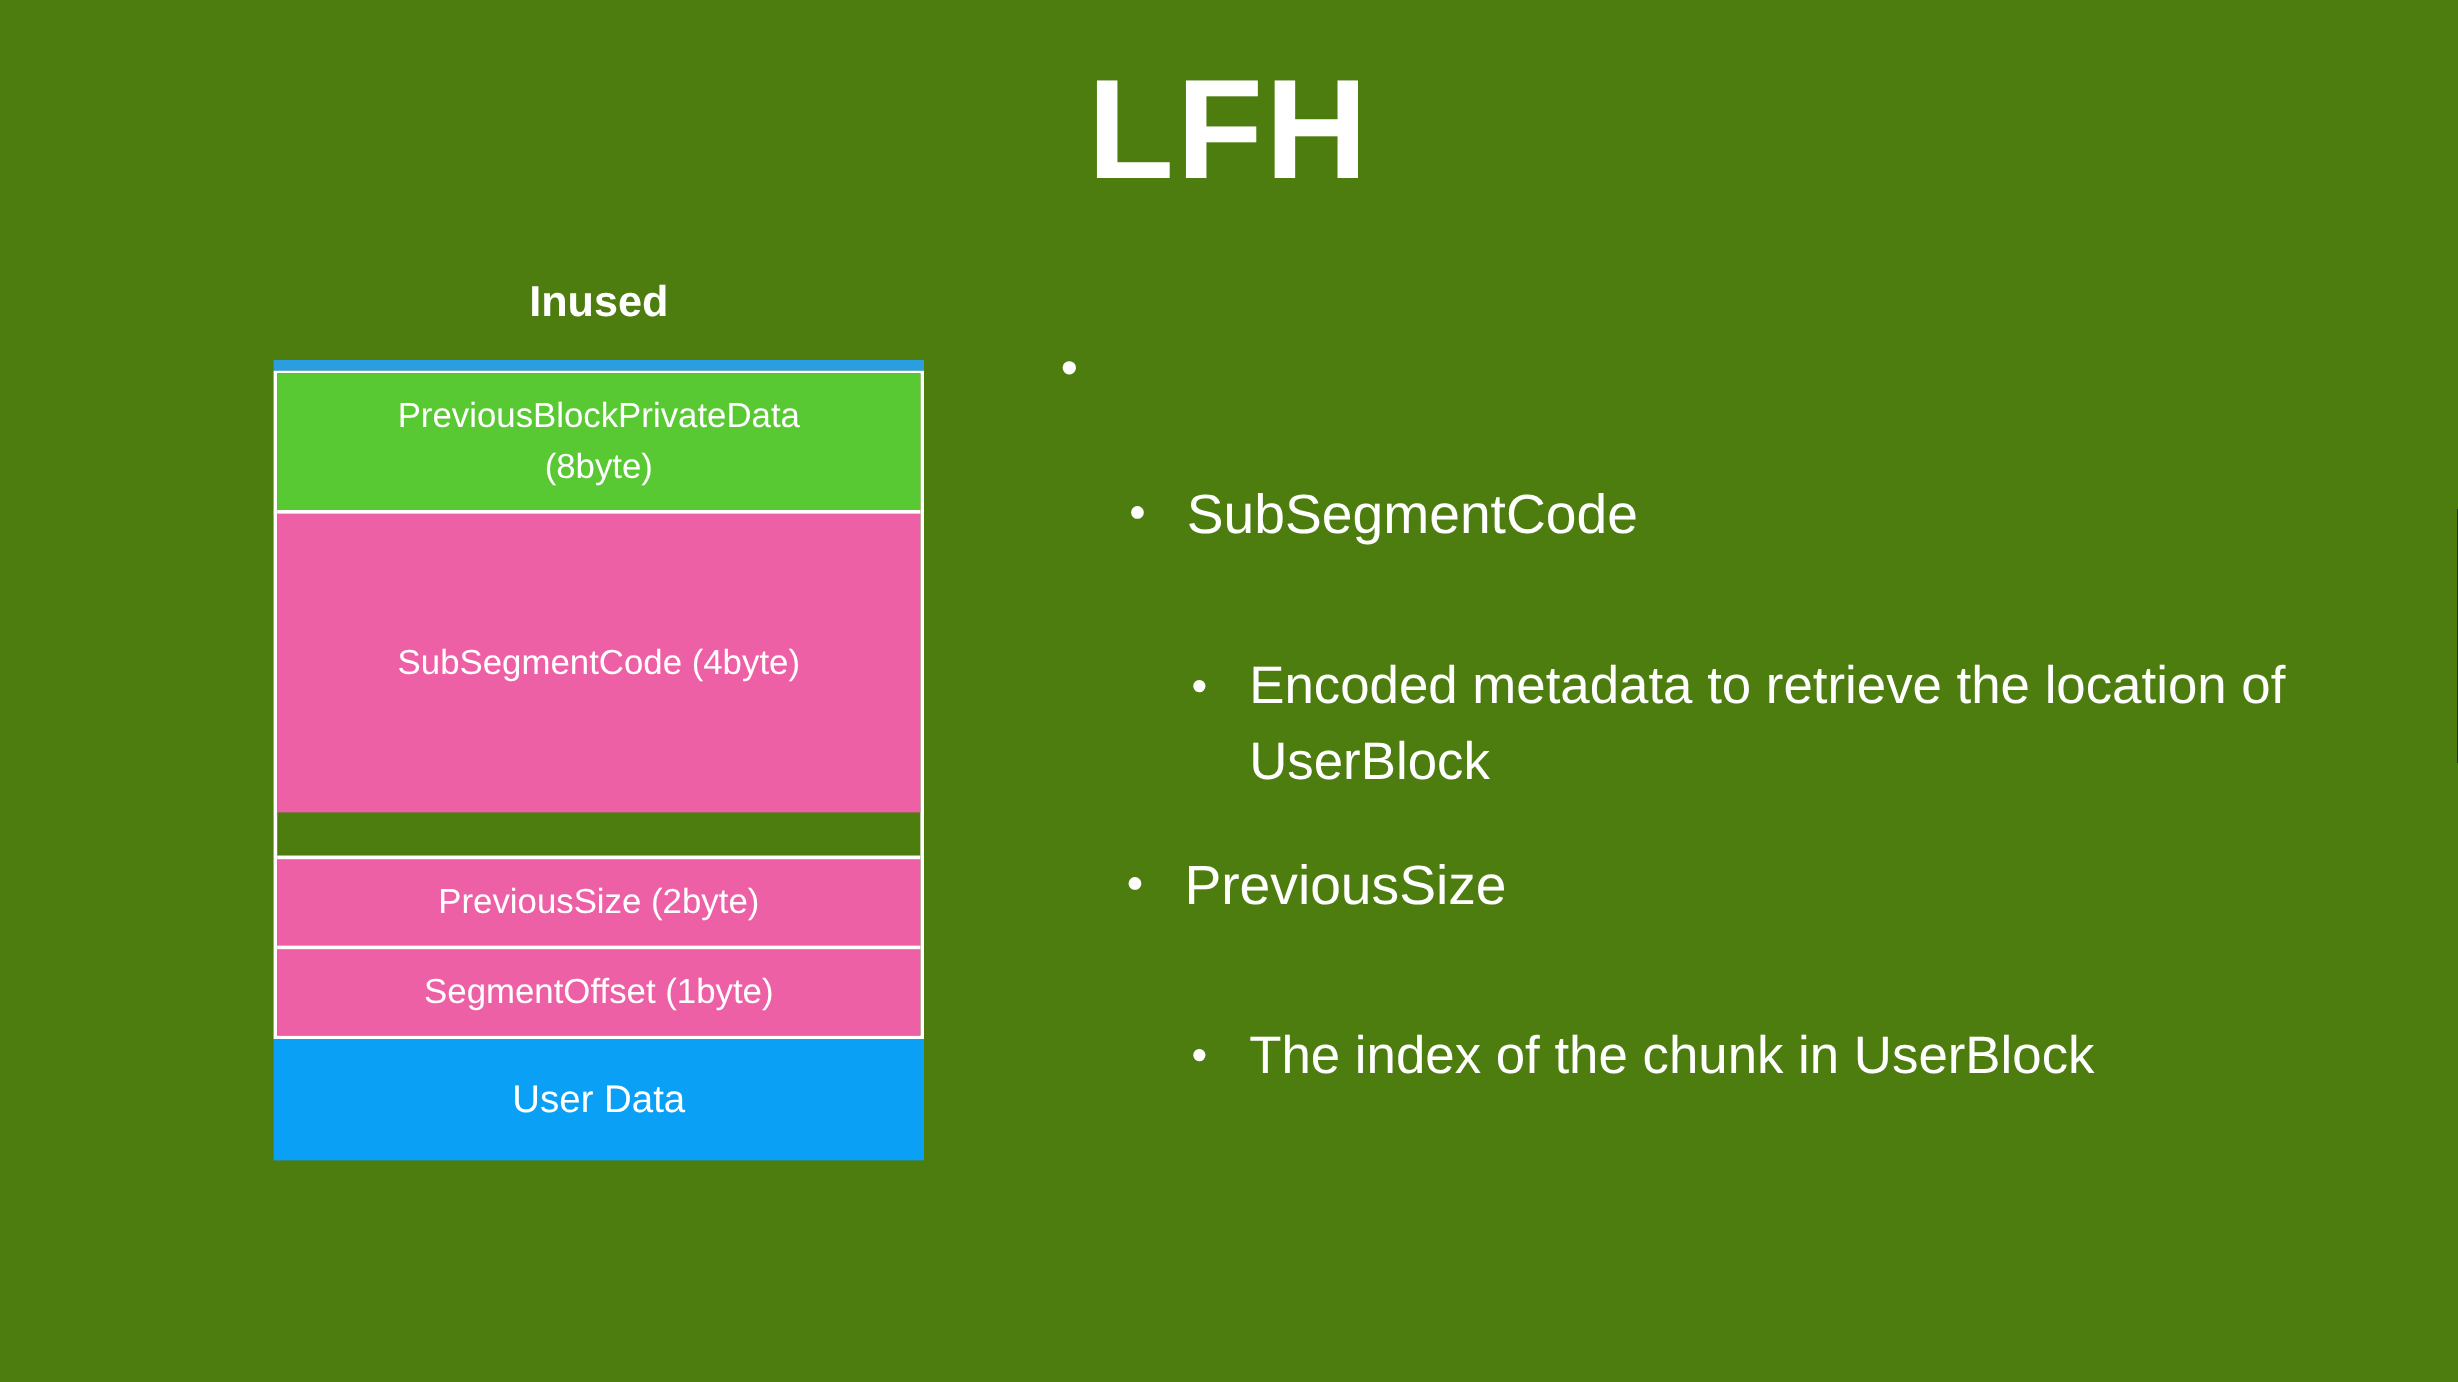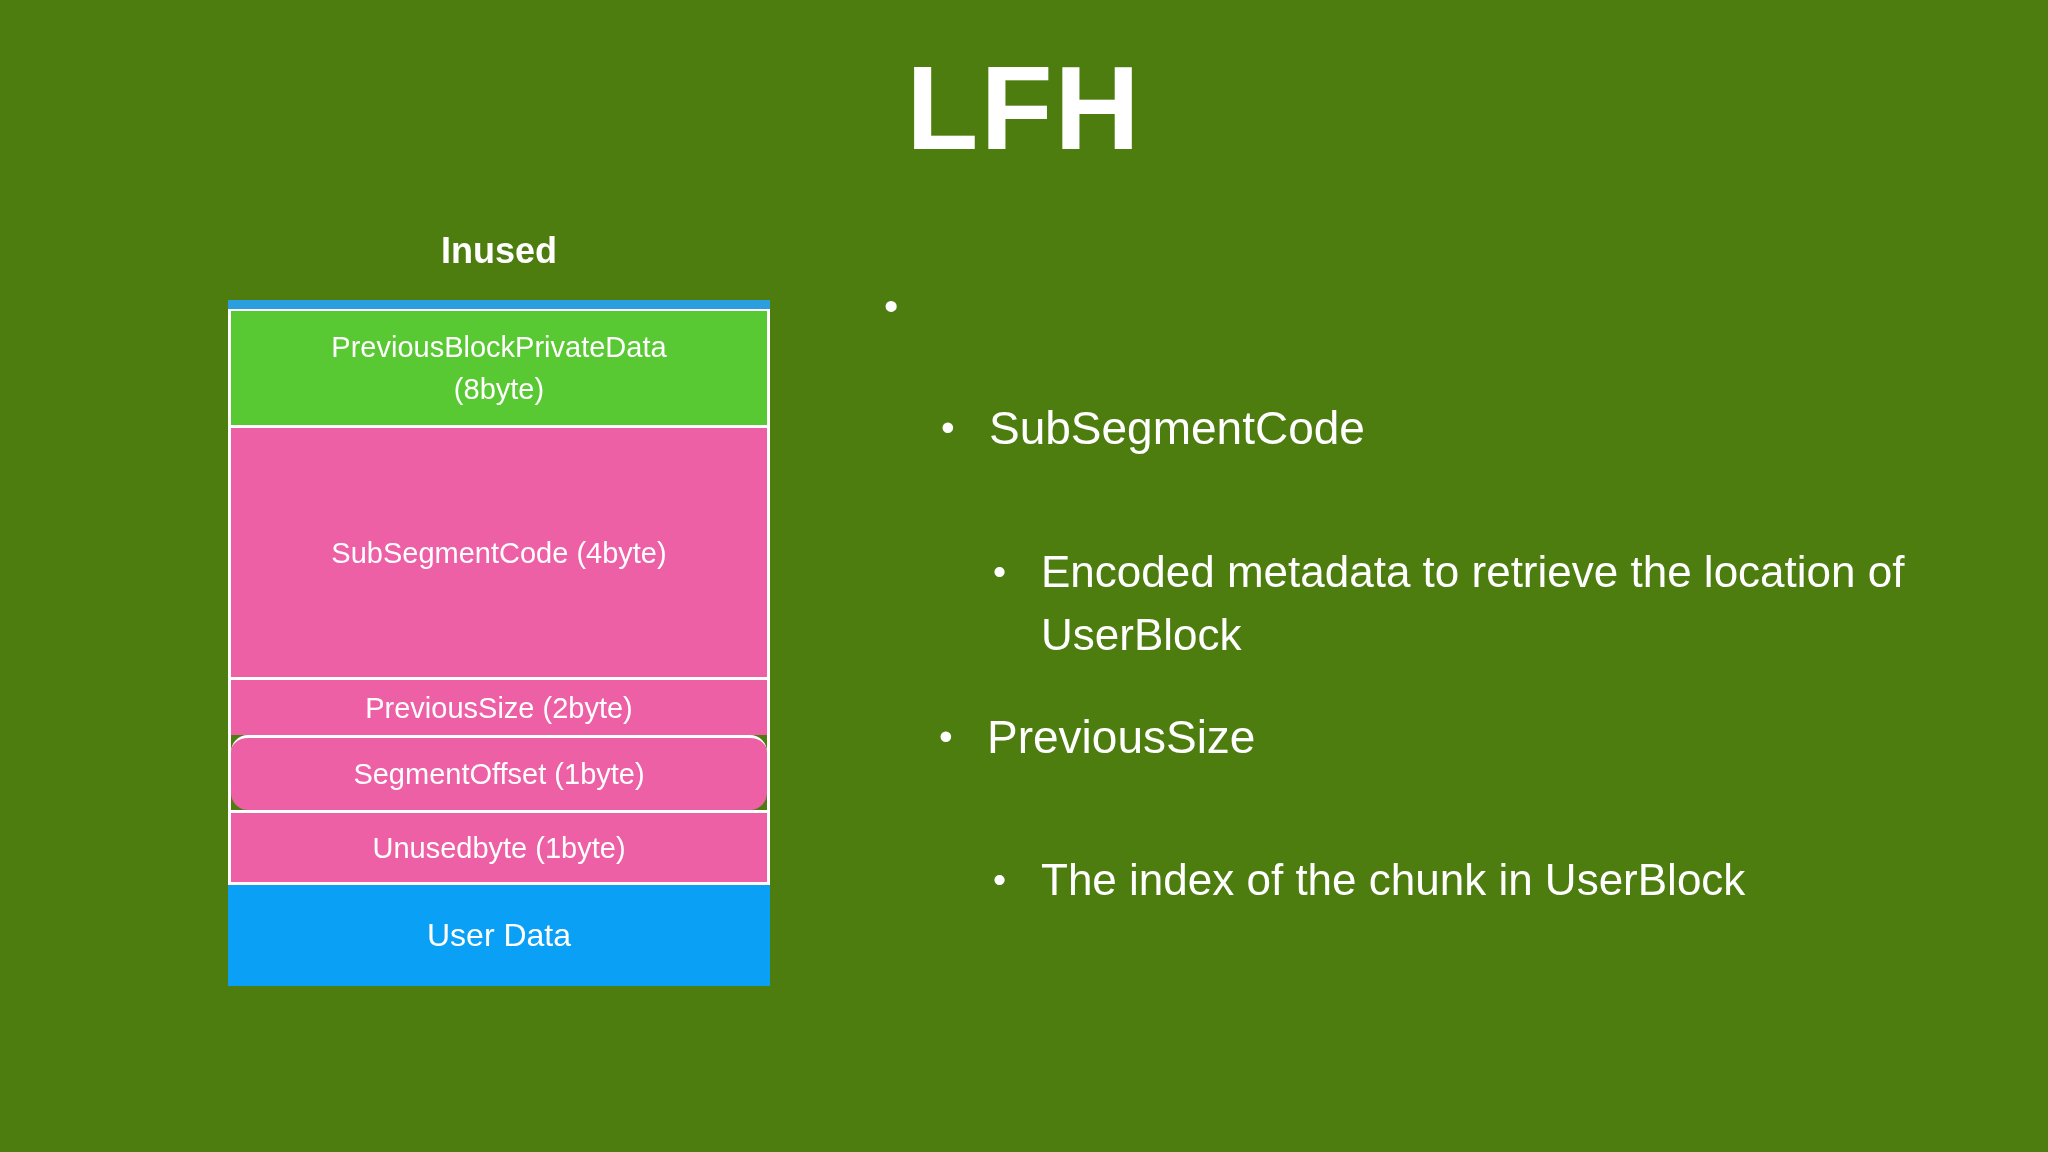--- a/index.html
+++ b/index.html
@@ -38,22 +38,22 @@
     text-align:center;
     font-size:29px;line-height:42px;color:#fff;
     white-space:pre-line;
     box-sizing:border-box;
   }
   .block + .block{border-top:3px solid #fff;}
   .bg-green{background:var(--green,#58C933);}
   .bg-pink{background:var(--pink,#EE60A5);}
   .row-prevblock{height:114px;}
   .row-subseg{height:252px;}
-  .row-prevsize{height:58px;}
-  .row-segoff{height:75px;border-radius:17px;}
+  .row-prevsize{height:75px;margin-top:36px;}
+  .row-segoff{height:75px;}
   .row-unused{height:72px;}
   .row-user{
     height:101px;background:var(--blue,#0AA0F6);
     display:flex;align-items:center;justify-content:center;
     font-size:32px;color:#fff;
   }
   
   .bullet{
     position:absolute;
     display:flex;align-items:flex-start;
@@ -83,21 +83,20 @@
   <div class="diagram-label">Inused</div>
 
   <div class="diagram">
     <div class="top-bar"></div>
     <div class="stack">
       <div class="block bg-green row-prevblock">PreviousBlockPrivateData
 (8byte)</div>
       <div class="block bg-pink row-subseg">SubSegmentCode (4byte)</div>
       <div class="block bg-pink row-prevsize">PreviousSize (2byte)</div>
       <div class="block bg-pink row-segoff">SegmentOffset (1byte)</div>
-      <div class="block bg-pink row-unused">Unusedbyte (1byte)</div>
     </div>
     <div class="row-user">User Data</div>
   </div>
 
   <div class="bullet lvl1 b-heap">
     <span class="dot">•</span>
   </div>
 
   <div class="bullet lvl2 b-subseg">
     <span class="dot">•</span>

